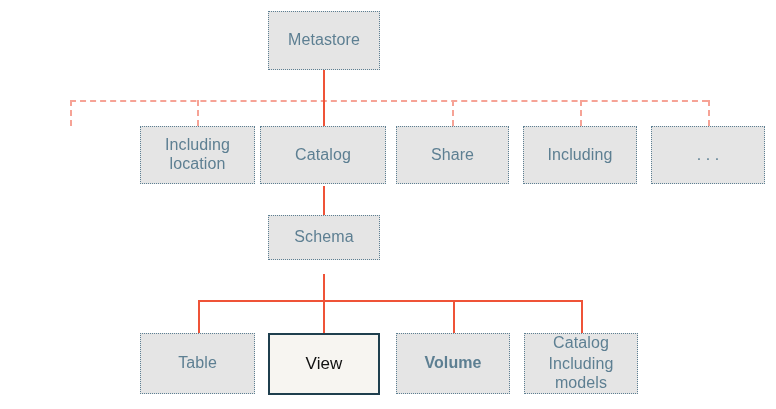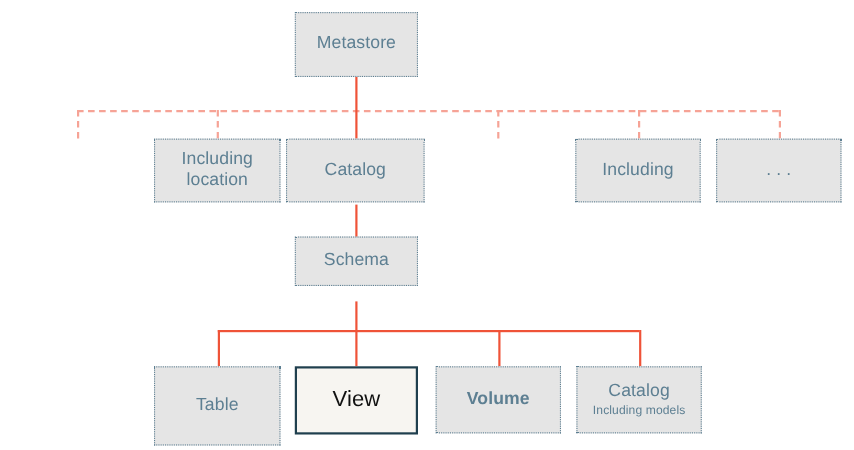--- a/index.html
+++ b/index.html
@@ -37,31 +37,31 @@
     line-height: 1.18;
     letter-spacing: 0.1px;
     z-index: 3;
   }
   .node .label {
     display: block;
     white-space: pre-line;
   }
   .node .sub {
     display: block;
-    font-size: 11px;
+    font-size: 16px;
     line-height: 1.2;
     margin-top: 1px;
     color: #5d7f92;
   }
 
   
   .node.highlight {
     border: 2px solid #1f3f4e;
     color: #111111;
-    font-size: 20px;
+    font-size: 17px;
     background: #f7f5f1;
   }
 
   
   .conn {
     position: absolute;
     z-index: 1;
   }
   .conn.solid-v {
     border-left: 2px solid #ef5338;
@@ -113,34 +113,37 @@
 
   <div class="node" style="left:140px; top:126px; width:115px; height:58px;">
     <span class="label">Including
 location</span>
   </div>
 
   <div class="node" style="left:260px; top:126px; width:126px; height:58px;justify-content:center;">
     <span class="label">Catalog</span>
   </div>
 
+  <div class="node" style="left:396px; top:126px; width:113px; height:58px;">
+    <span class="label">Share</span>
+  </div>
 
   <div class="node" style="left:523px; top:126px; width:114px; height:58px;">
     <span class="label">Including</span>
   </div>
 
   <div class="node" style="left:651px; top:126px; width:114px; height:58px;">
     <span class="label">. . .</span>
   </div>
 
   <div class="node" style="left:268px; top:215px; width:112px; height:45px;">
     <span class="label">Schema</span>
   </div>
 
-  <div class="node" style="left:140px; top:333px; width:115px; height:72px;">
+  <div class="node" style="left:140px; top:333px; width:115px; height:61px;">
     <span class="label">Table</span>
   </div>
 
   <div class="node highlight" style="left:268px; top:333px; width:112px; height:62px;">
     <span class="label">View</span>
   </div>
 
   <div class="node" style="left:396px; top:333px; width:114px; height:61px;font-weight:bold;">
     <span class="label">Volume</span>
   </div>

